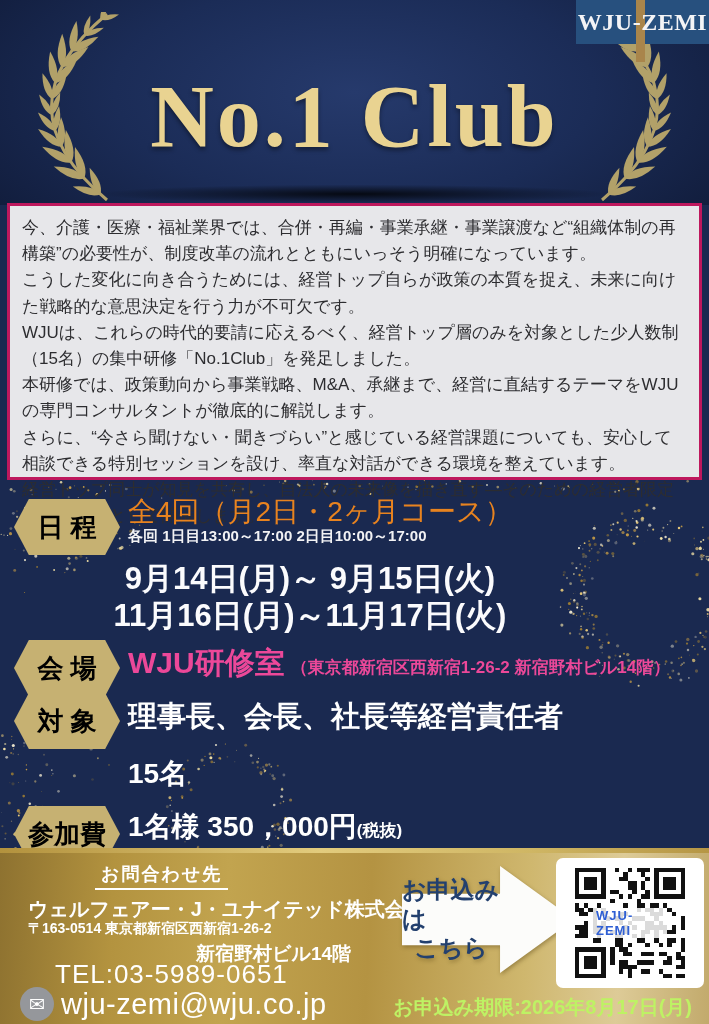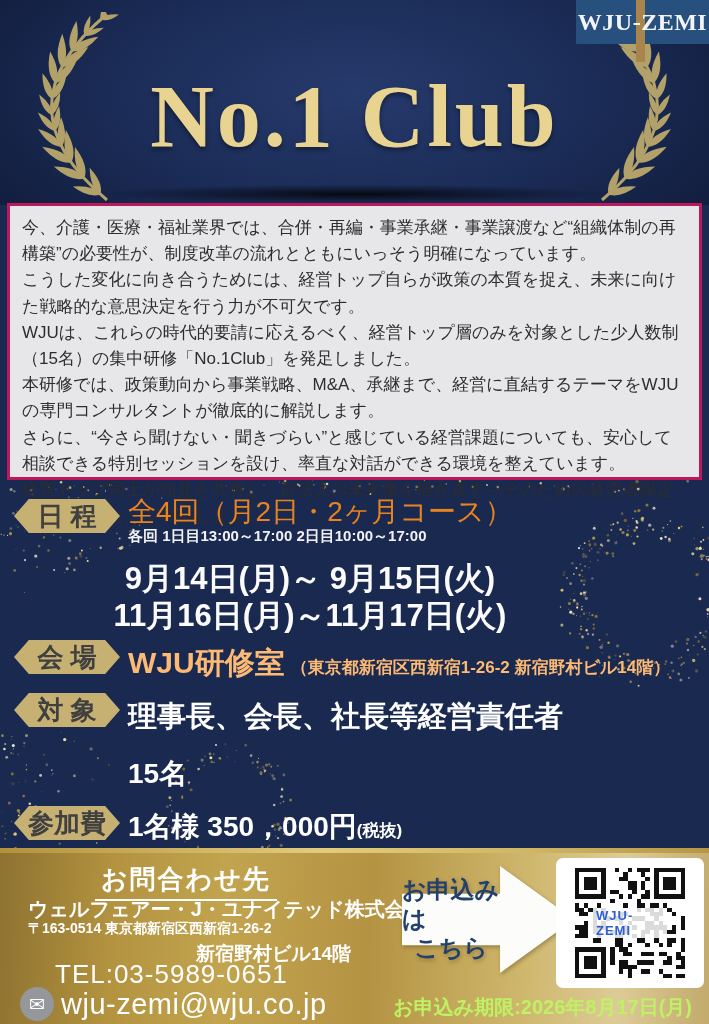--- a/index.html
+++ b/index.html
@@ -57,50 +57,50 @@
     background:#e7e7ea; border:3px solid #be185d;
     padding:9px 12px; color:#2d2d30;
     font-size:17px; line-height:26.2px; font-weight:500;
   }
 
   
   .sparkles { position:absolute; left:0; top:0; width:709px; height:1024px; pointer-events:none; }
 
   
   .badge {
-    position:absolute; left:14px; width:106px; height:34px;
-    background:#c6b172; color:#404040;
+    position:absolute; left:14px; width:106px; height:56px;
+    background:#c6b172; color:#000000;
     clip-path:polygon(14% 0%, 86% 0%, 100% 50%, 86% 100%, 14% 100%, 0% 50%);
     display:flex; align-items:center; justify-content:center;
     font-size:26px; font-weight:bold;
   }
   .course-line { position:absolute; left:128px; top:493px; font-size:28px; font-weight:normal; color:#e8831f; }
   .times-line  { position:absolute; left:128px; top:527px; font-size:15px; font-weight:bold; color:#f2f2f4; }
   .dates-block { position:absolute; left:85px; top:560px; width:450px; text-align:center;
                  font-size:31px; font-weight:bold; color:#fbfbfd; line-height:37px; }
-  .venue-line  { position:absolute; left:128px; top:643px; color:#fdba74; }
+  .venue-line  { position:absolute; left:128px; top:643px; color:#ec4899; }
   .venue-name  { font-size:30px; font-weight:bold; }
   .venue-addr  { font-size:17px; font-weight:bold; margin-left:6px; }
   .target-line   { position:absolute; left:128px; top:697px; font-size:29px; font-weight:bold; color:#fff; }
   .capacity-line { position:absolute; left:128px; top:755px; font-size:28px; font-weight:bold; color:#fff; }
   .fee-line      { position:absolute; left:128px; top:808px; font-size:28px; font-weight:bold; color:#fff; }
   .fee-note      { font-size:17px; }
 
   
   .gold-sep {
     position:absolute; left:0; top:848px; width:709px; height:5px;
     background:linear-gradient(90deg,#b3923d,#e2cb7d 45%,#cfb664 75%,#b69645);
   }
   .gold-band {
     position:absolute; left:0; top:853px; width:709px; height:171px;
     background:linear-gradient(93deg,#8e7230 0%,#b3933f 16%,#c2a44f 32%,#b49342 52%,#cfb76e 74%,#ddcb97 87%,#c2aa6c 100%);
   }
   .contact-heading {
     position:absolute; left:95px; top:862px;
-    font-size:26px; font-weight:bold; color:#fff; letter-spacing:2px;
+    font-size:18px; font-weight:bold; color:#fff; letter-spacing:2px;
     border-bottom:2px solid #fff; padding:0 6px 2px 6px;
   }
   .contact-company { position:absolute; left:28px; top:896px; font-size:20px; font-weight:bold; color:#fff; }
   .contact-addr1   { position:absolute; left:28px; top:920px; font-size:14px; font-weight:bold; color:#fff; }
   .contact-addr2   { position:absolute; left:196px; top:941px; font-size:19px; font-weight:bold; color:#fff; }
   .contact-tel     { position:absolute; left:55px; top:959px; font-size:26px; color:#fff; letter-spacing:1px; }
   .contact-email-row { position:absolute; left:20px; top:987px; display:flex; align-items:center; gap:7px; }
   .email-circle {
     width:34px; height:34px; border-radius:50%; background:#95979b;
     display:flex; align-items:center; justify-content:center;

